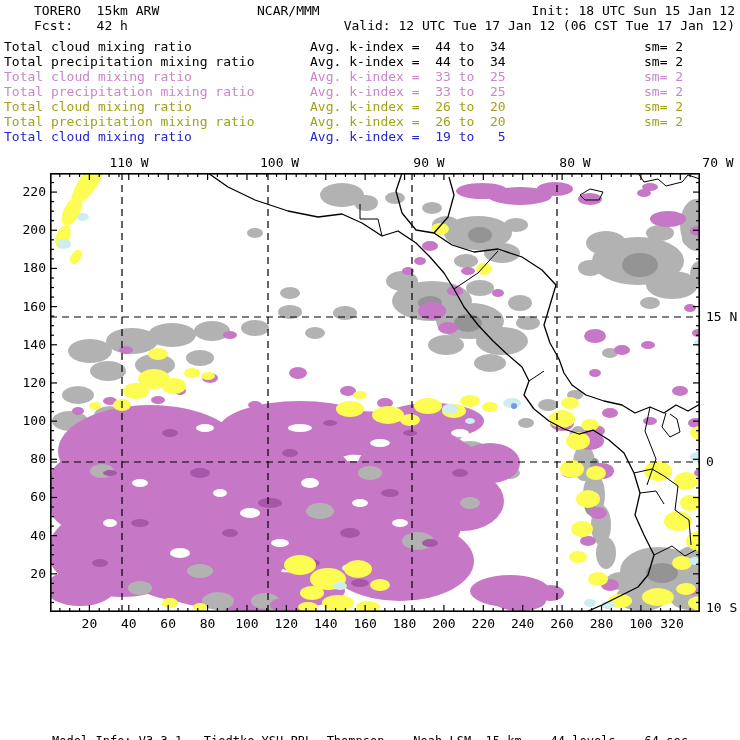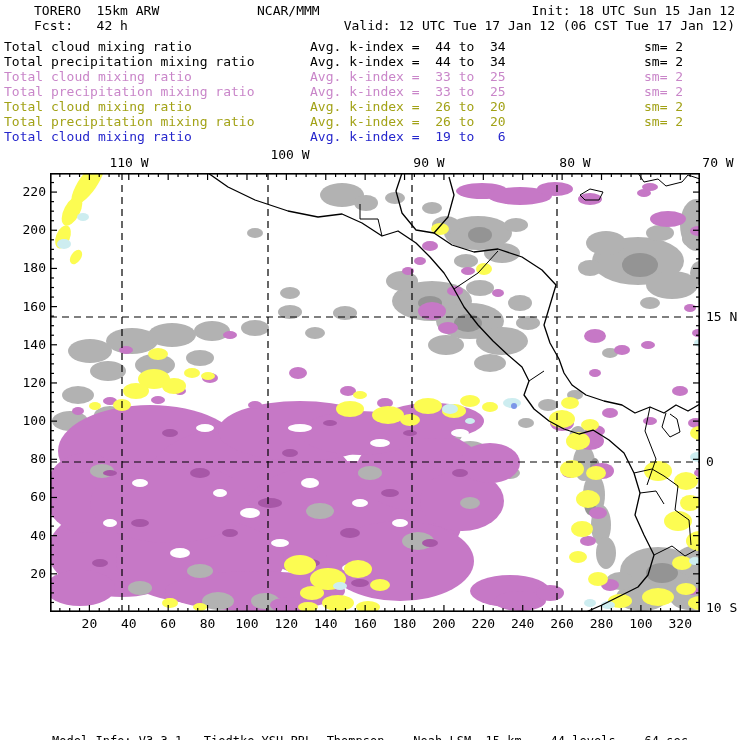--- a/index.html
+++ b/index.html
@@ -50,21 +50,21 @@
       <span style="left: 310px;">Avg. k-index =  26 to  20</span>
       <span style="left: 644px;">sm= 2</span>
     </div>
     <div class="lrow" style="top: 114px; color: rgb(162, 162, 23);">
       <span style="left: 4px;">Total precipitation mixing ratio</span>
       <span style="left: 310px;">Avg. k-index =  26 to  20</span>
       <span style="left: 644px;">sm= 2</span>
     </div>
     <div class="lrow" style="top: 129px; color: rgb(38, 38, 204);">
       <span style="left: 4px;">Total cloud mixing ratio</span>
-      <span style="left: 310px;">Avg. k-index =  19 to   6</span>
+      <span style="left: 310px;">Avg. k-index =  19 to   5</span>
       <span style="left: 644px;"></span>
     </div>
   </div>
 
 <div id="map-wrap">
   <svg id="map-svg" width="650" height="439" viewBox="0 0 650 439">
       <ellipse cx="292" cy="22" rx="22" ry="12" fill="#b2b2b2"></ellipse>
       <ellipse cx="316" cy="30" rx="12" ry="8" fill="#b2b2b2"></ellipse>
       <ellipse cx="345" cy="25" rx="10" ry="6" fill="#b2b2b2"></ellipse>
       <ellipse cx="428" cy="60" rx="34" ry="17" fill="#b2b2b2"></ellipse>
@@ -563,34 +563,34 @@
     <div class="ticklabel" style="left: 266.364px; top: 617px; width: 40px; text-align: center;">120</div>
     <div class="ticklabel" style="left: 305.758px; top: 617px; width: 40px; text-align: center;">140</div>
     <div class="ticklabel" style="left: 345.152px; top: 617px; width: 40px; text-align: center;">160</div>
     <div class="ticklabel" style="left: 384.545px; top: 617px; width: 40px; text-align: center;">180</div>
     <div class="ticklabel" style="left: 423.939px; top: 617px; width: 40px; text-align: center;">200</div>
     <div class="ticklabel" style="left: 463.333px; top: 617px; width: 40px; text-align: center;">220</div>
     <div class="ticklabel" style="left: 502.727px; top: 617px; width: 40px; text-align: center;">240</div>
     <div class="ticklabel" style="left: 542.121px; top: 617px; width: 40px; text-align: center;">260</div>
     <div class="ticklabel" style="left: 581.515px; top: 617px; width: 40px; text-align: center;">280</div>
     <div class="ticklabel" style="left: 620.909px; top: 617px; width: 40px; text-align: center;">100</div>
-    <div class="ticklabel" style="left: 660.303px; top: 617px; width: 40px; text-align: center;">320</div>
+    <div class="ticklabel" style="left: 660.303px; top: 617px; width: 40px; ">320</div>
     <div class="ticklabel" style="left: 2px; top: 566.826px; width: 44px; text-align: right;">20</div>
     <div class="ticklabel" style="left: 2px; top: 528.652px; width: 44px; text-align: right;">40</div>
     <div class="ticklabel" style="left: 2px; top: 490.478px; width: 44px; text-align: right;">60</div>
     <div class="ticklabel" style="left: 2px; top: 452.304px; width: 44px; text-align: right;">80</div>
     <div class="ticklabel" style="left: 2px; top: 414.13px; width: 44px; text-align: right;">100</div>
     <div class="ticklabel" style="left: 2px; top: 375.957px; width: 44px; text-align: right;">120</div>
     <div class="ticklabel" style="left: 2px; top: 337.783px; width: 44px; text-align: right;">140</div>
     <div class="ticklabel" style="left: 2px; top: 299.609px; width: 44px; text-align: right;">160</div>
     <div class="ticklabel" style="left: 2px; top: 261.435px; width: 44px; text-align: right;">180</div>
     <div class="ticklabel" style="left: 2px; top: 223.261px; width: 44px; text-align: right;">200</div>
     <div class="ticklabel" style="left: 2px; top: 185.087px; width: 44px; text-align: right;">220</div>
     <div class="ticklabel" style="left: 99px; top: 156px; width: 60px; text-align: center;">110 W</div>
-    <div class="ticklabel" style="left: 260px; top: 148px; width: 60px; text-align: center;">100 W</div>
+    <div class="ticklabel" style="left: 260px; top: 156px; width: 60px; ">100 W</div>
     <div class="ticklabel" style="left: 399px; top: 156px; width: 60px; text-align: center;">90 W</div>
     <div class="ticklabel" style="left: 545px; top: 156px; width: 60px; text-align: center;">80 W</div>
     <div class="ticklabel" style="left: 688px; top: 156px; width: 60px; text-align: center;">70 W</div>
     <div class="ticklabel" style="left: 706px; top: 310px;">15 N</div>
     <div class="ticklabel" style="left: 706px; top: 455px;">0</div>
     <div class="ticklabel" style="left: 706px; top: 601px;">10 S</div>
   </div>
 
 <div id="footer">
   <div>Model Info: V3.3.1   Tiedtke YSU PBL  Thompson    Noah LSM  15 km,   44 levels,   64 sec</div>

